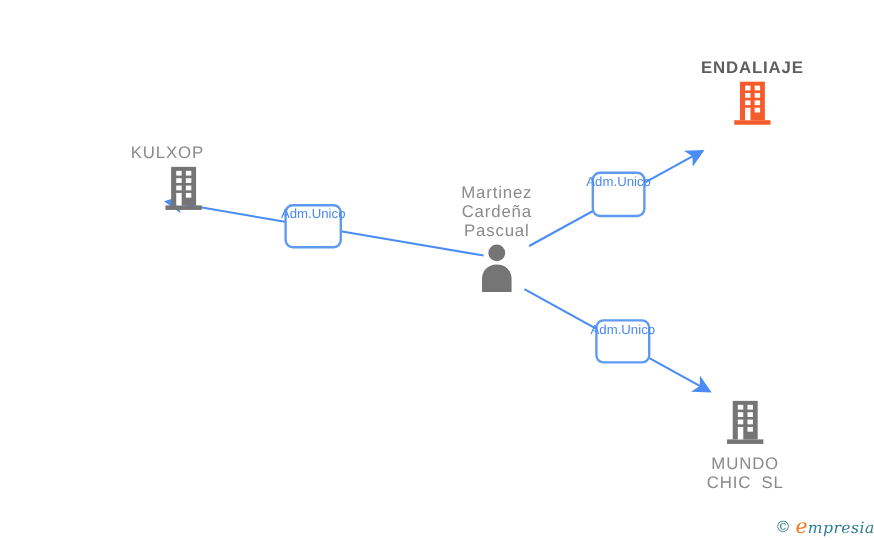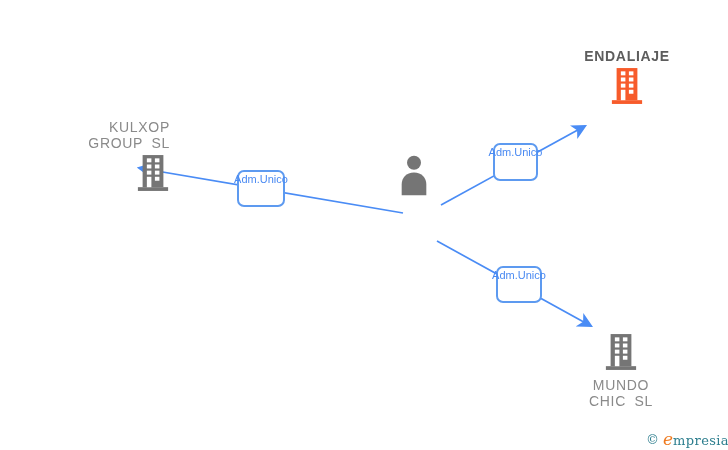--- a/index.html
+++ b/index.html
@@ -23,42 +23,41 @@
     color:#4a8af2;font-size:11px;line-height:15px;text-align:center;
     display:flex;flex-direction:row;justify-content:center;box-sizing:border-box;
   }
   
   .logo{
     position:absolute;left:646px;top:429px;white-space:nowrap;
     font-family:"DejaVu Serif",serif;
   }
   .logo .copy{color:#2d7e8e;font-size:13px;font-style:normal;vertical-align:1px;}
   .logo .brand-e{color:#ef7a1f;font-style:italic;font-size:17px;margin-left:4px;}
-  .logo .brand-rest{color:#2d7e8e;font-size:13px;letter-spacing:.4px;}
+  .logo .brand-rest{color:#2d7e8e;font-style:italic;font-size:13px;letter-spacing:.4px;}
 </style>
 </head>
 <body>
 
 <div id="canvas">
 
   <svg id="edges" viewBox="0 0 728 450">
     <defs>
       <marker id="arrow" viewBox="0 0 10 10" refX="8.5" refY="5" markerWidth="9" markerHeight="9" orient="auto-start-reverse">
         <path d="M0,0 L10,5 L0,10 L2.6,5 Z" fill="#4a8cf5"></path>
       </marker>
     </defs>
     <line x1="403" y1="213" x2="139" y2="168" stroke="#4a8cf5" stroke-width="1.7" marker-end="url(#arrow)"></line>
     <line x1="441" y1="205" x2="585" y2="126" stroke="#4a8cf5" stroke-width="1.7" marker-end="url(#arrow)"></line>
     <line x1="437" y1="241" x2="591" y2="326" stroke="#4a8cf5" stroke-width="1.7" marker-end="url(#arrow)"></line>
   </svg>
 
   <div class="node" style="left:30px;top:119px;width:140px;text-align:right;">
     <div class="node-label">
       <div>KULXOP</div>
-      <div>GROUP SL</div>
     </div>
     <span class="icon-wrap" style="margin-top:3px;">
       <svg width="34" height="38" viewBox="0 0 36 40">
         <rect x="7" y="1" width="22" height="34" fill="#757575"></rect>
         <rect x="2" y="35" width="32" height="4" fill="#757575"></rect>
         <g fill="#ffffff">
           <rect x="11.5" y="4.5" width="4.8" height="4.2"></rect>
             <rect x="20" y="4.5" width="4.8" height="4.2"></rect>
           <rect x="11.5" y="11" width="4.8" height="4.2"></rect>
             <rect x="20" y="11" width="4.8" height="4.2"></rect>
@@ -87,20 +86,25 @@
           <rect x="11.5" y="17.5" width="4.8" height="4.2"></rect>
             <rect x="20" y="17.5" width="4.8" height="4.2"></rect>
           <rect x="20" y="24" width="4.8" height="4.2"></rect>
           <rect x="11.5" y="24" width="4.8" height="11"></rect>
         </g>
       </svg>
     </span>
   </div>
 
   <div class="node" style="left:344px;top:152px;width:140px;">
+    <div class="node-label">
+      <div>Martinez</div>
+      <div>Cardeña</div>
+      <div>Pascual</div>
+    </div>
     <span class="icon-wrap" style="margin-top:2px;">
       <svg width="34" height="42" viewBox="0 0 24 30">
         <circle cx="12" cy="6.2" r="5" fill="#757575"></circle>
         <path d="M12 13.2 C6.5 13.2 3.2 17.2 3.2 21.5 L3.2 29.5 L20.8 29.5 L20.8 21.5 C20.8 17.2 17.5 13.2 12 13.2 Z" fill="#757575"></path>
       </svg>
     </span>
   </div>
 
   <div class="node" style="left:551px;top:333px;width:140px;">
     <span class="icon-wrap">

